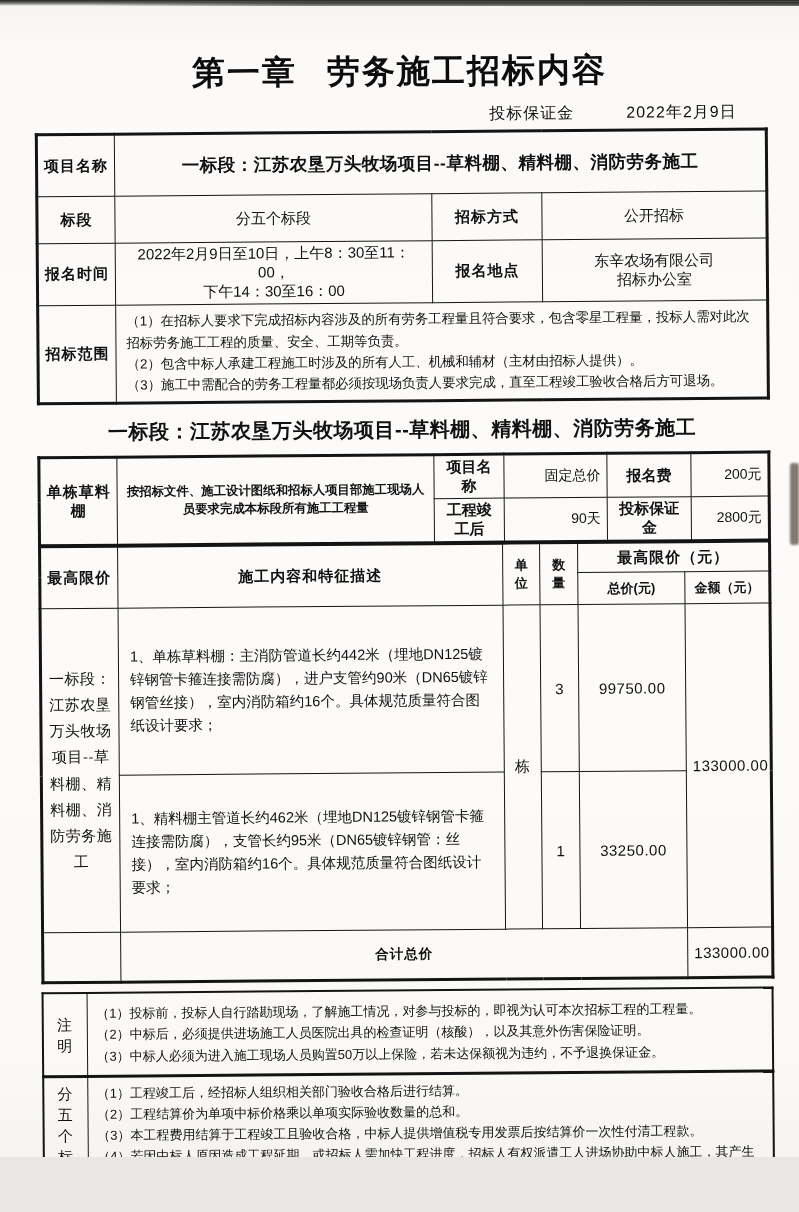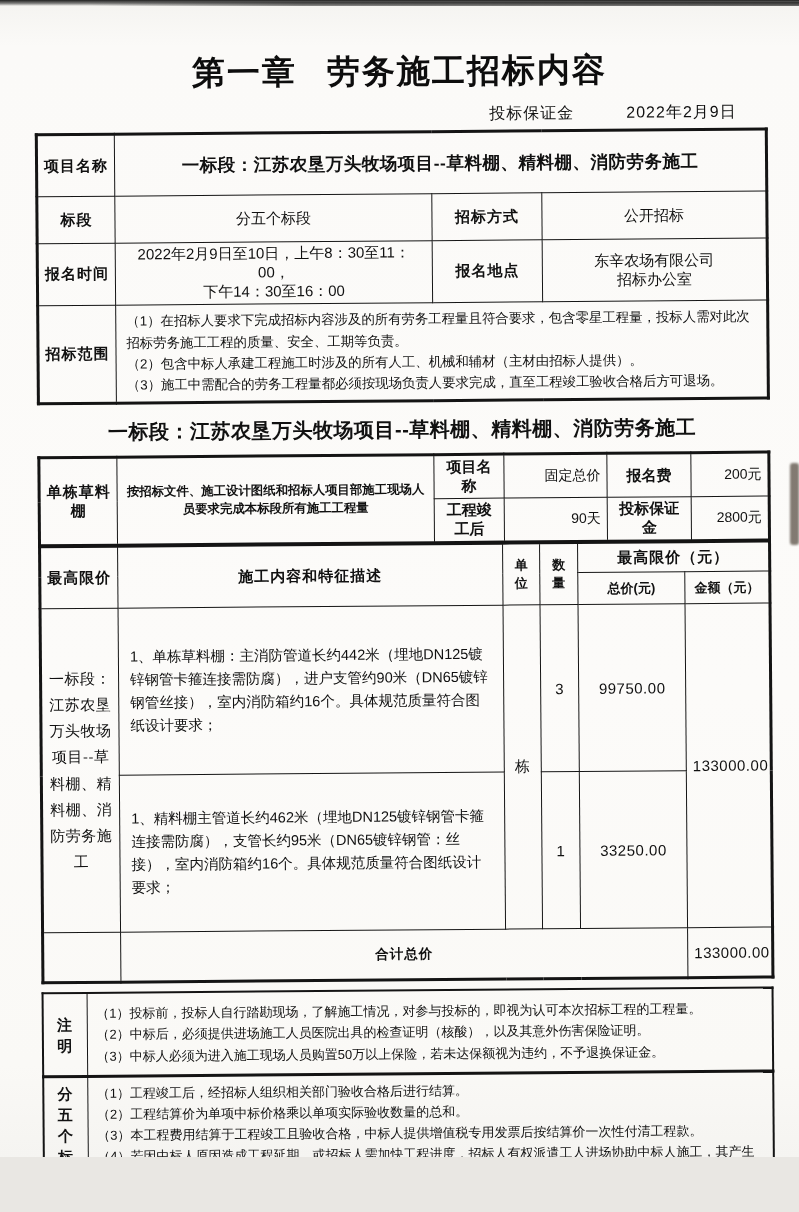--- a/index.html
+++ b/index.html
@@ -66,21 +66,21 @@
   .hdr-sub{font-size:13px;height:27px;}
   .proj-cell{font-size:15px;font-weight:500;text-align:center;line-height:1.75;word-break:break-all;padding:4px 6px;letter-spacing:.5px;}
   .desc-cell{font-size:14.5px;line-height:1.58;text-align:left;padding:8px 11px;word-break:break-all;}
   .row-a td{height:150px;}
   .row-b td{height:140px;}
   .num{font-size:15px;text-align:center;letter-spacing:.5px;}
   .sum-row td{height:44px;}
   .sum-lbl{font-weight:bold;font-size:13.5px;text-align:center;letter-spacing:1px;}
   .notes-table{margin-top:8px;}
   .notes-table td,.settle-table td{padding:4px 9px;}
-  .note-lbl{font-weight:bold;font-size:15px;text-align:center;letter-spacing:1px;line-height:1.4;}
+  .note-lbl{font-weight:normal;font-size:15px;text-align:center;letter-spacing:1px;line-height:1.4;}
   .note-content{font-size:13px;line-height:1.62;text-align:left;}
   .notes-table{border:2.6px solid #141414;}
   .settle-table{border:2.6px solid #141414;border-bottom-width:4px;margin-top:-2.6px;}
   .notes-row td{height:74px;}
   .settle-row td{height:108px;}
   .merge-up{margin-top:-2px;}
 </style>
 </head>
 <body>
 

